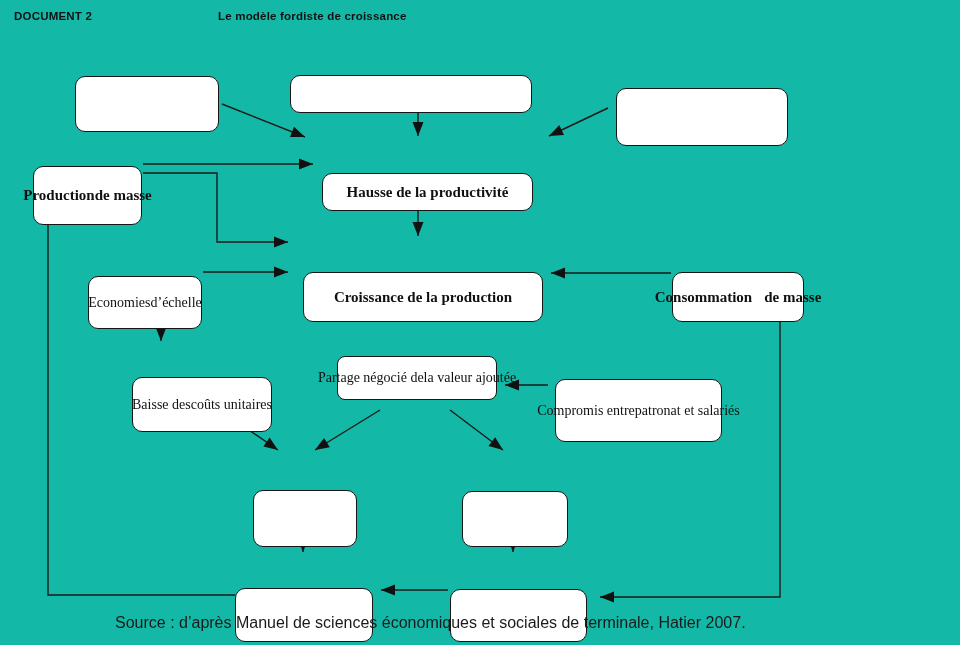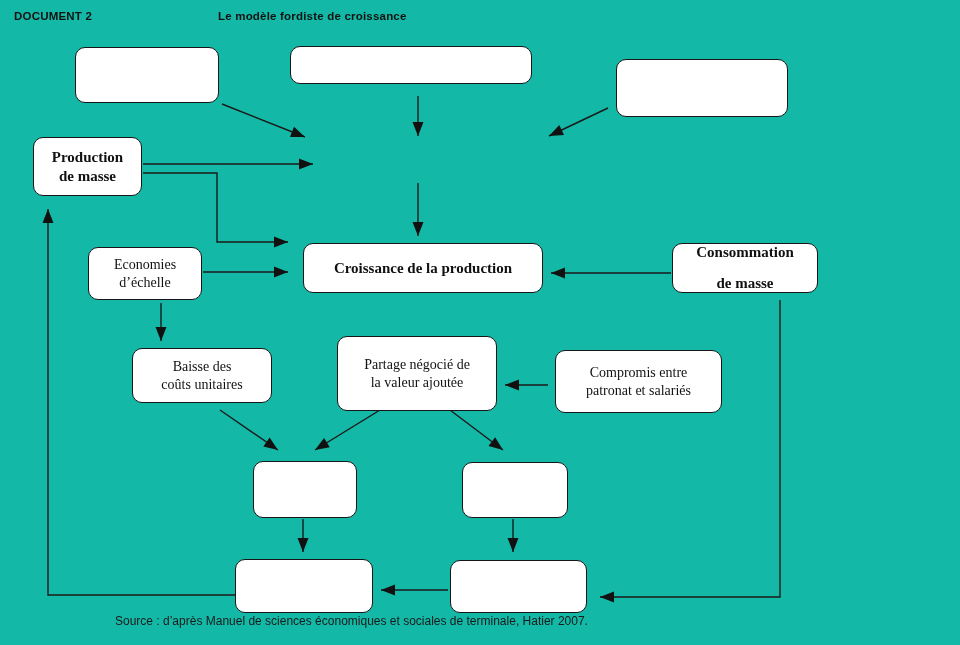--- a/index.html
+++ b/index.html
@@ -1,27 +1,27 @@
 <!DOCTYPE html>
 <html><head>
 <meta charset="utf-8">
 <style>
   html,body{margin:0;padding:0;background:#ffffff;}
   #page{position:relative;width:960px;height:645px;background:#14b8a6;overflow:hidden;
         font-family:"Liberation Sans",sans-serif;color:#111;}
   .hdr{position:absolute;font-size:11.5px;font-weight:bold;letter-spacing:.2px;white-space:nowrap;}
   #doc-label{left:14px;top:10px;}
   #doc-title{left:218px;top:10px;}
-  #src{position:absolute;left:115px;top:614px;font-size:12px;color:#1a1a1a;white-space:nowrap;}
+  #src{position:absolute;left:115px;top:614px;font-size:16px;color:#1a1a1a;white-space:nowrap;}
   svg.flow{position:absolute;left:0;top:0;width:960px;height:645px;}
   svg.flow line, svg.flow polyline{stroke:#1a1a1a;stroke-width:1.4;fill:none;}
   .box{position:absolute;box-sizing:border-box;background:#ffffff;border:1.5px solid #161616;
-       border-radius:10px;display:flex;flex-direction:column;align-items:center;justify-content:center;
+       border-radius:10px;display:flex;align-items:center;justify-content:center;
        text-align:center;font-family:"Liberation Serif",serif;font-size:14px;line-height:1.25;
-       white-space:nowrap;}
+       white-space:nowrap;margin-top:29px;}
   .box.bold{font-weight:bold;font-size:15px;}
   .box span{display:block;}
 </style>
 </head>
 <body>
 
 <div id="page">
 
   <div class="hdr" id="doc-label">DOCUMENT 2</div>
   <div class="hdr" id="doc-title">Le modèle fordiste de croissance</div>
@@ -54,41 +54,44 @@
 
   <div class="box" style="left:75px;top:47px;width:144px;height:56px;"></div>
   <div class="box" style="left:290px;top:46px;width:242px;height:38px;"></div>
   <div class="box" style="left:616px;top:59px;width:172px;height:58px;"></div>
 
   <div class="box bold" style="left:33px;top:137px;width:109px;height:59px;">
     <span>Production</span>
     <span>de masse</span>
   </div>
 
+  <div class="box bold" style="left:322px;top:144px;width:211px;height:38px;">
+    <span>Hausse de la productivité</span>
+  </div>
 
   <div class="box bold" style="left:303px;top:243px;width:240px;height:50px;">
     <span>Croissance de la production</span>
   </div>
 
-  <div class="box bold" style="left:672px;top:243px;width:146px;height:50px;gap:12px;">
+  <div class="box bold" style="left:672px;top:243px;width:132px;height:50px;gap:12px;">
     <span>Consommation</span>
     <span>de masse</span>
   </div>
 
   <div class="box" style="left:132px;top:348px;width:140px;height:55px;">
     <span>Baisse des</span>
     <span>coûts unitaires</span>
   </div>
 
   <div class="box" style="left:88px;top:247px;width:114px;height:53px;">
     <span>Economies</span>
     <span>d’échelle</span>
   </div>
 
-  <div class="box" style="left:337px;top:336px;width:160px;height:75px;">
+  <div class="box" style="left:337px;top:327px;width:160px;height:44px;border-radius:8px;">
     <span>Partage négocié de</span>
     <span>la valeur ajoutée</span>
   </div>
 
   <div class="box" style="left:555px;top:350px;width:167px;height:63px;">
     <span>Compromis entre</span>
     <span>patronat et salariés</span>
   </div>
 
   <div class="box" style="left:253px;top:461px;width:104px;height:57px;"></div>

